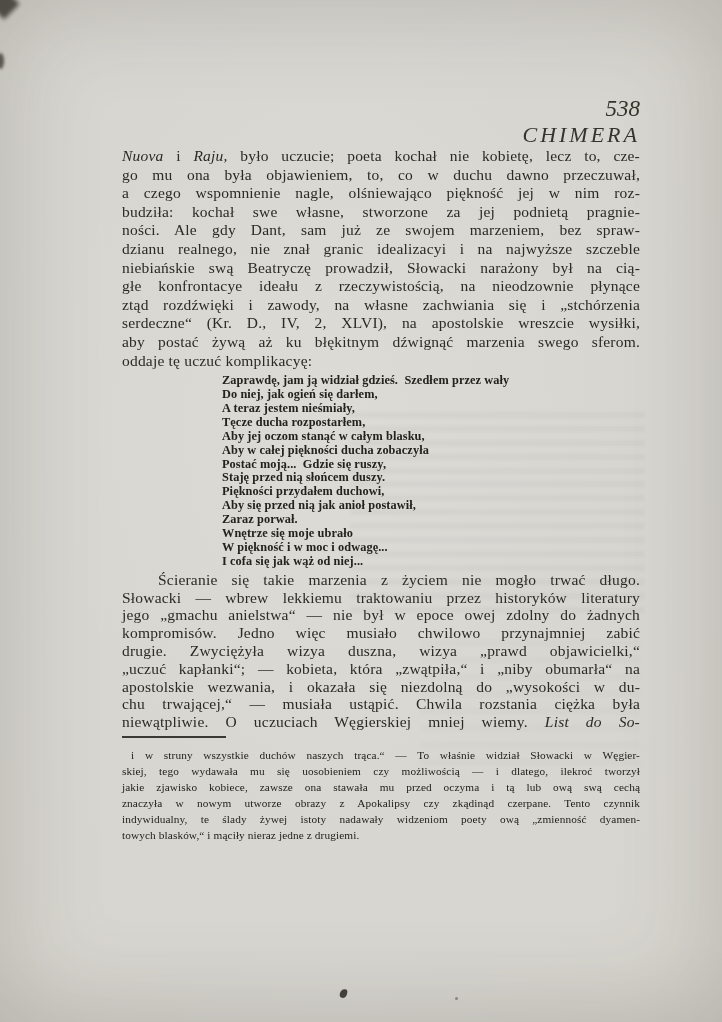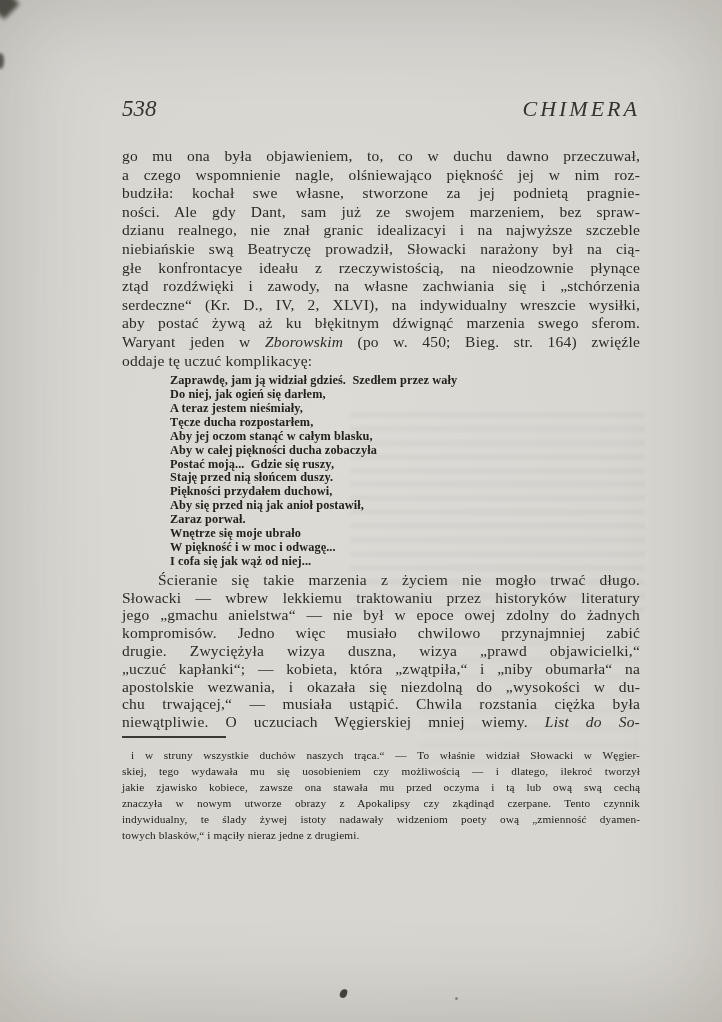--- a/index.html
+++ b/index.html
@@ -15,35 +15,35 @@
       linear-gradient(180deg, #d3d2cd 0%, #d8d7d2 8%, #d8d7d2 92%, #d2d1cc 100%),
       #d7d6d1;
   }
   .vignette {
     position: absolute; inset: 0; pointer-events: none;
     box-shadow: inset 0 0 90px 12px rgba(84, 82, 72, 0.20);
   }
   
   .header {
     position: absolute; left: 122px; top: 96px; width: 518px;
-    display: flex; justify-content: space-between; align-items: flex-end;
+    display: flex; justify-content: space-between; align-items: flex-end; flex-direction: column;
   }
   .page-number { font-style: italic; font-size: 23px; color: #34332c; }
   .journal-title { font-style: italic; font-size: 22px; letter-spacing: 3px; color: #34332c; font-family: Liberation Serif, serif; }
   
   .content { position: absolute; left: 122px; top: 147px; width: 518px; }
   .para { font-size: 15.5px; line-height: 18.6px; letter-spacing: 0.2px; }
   .para2 { line-height: 17.8px; }
   .justified .line { text-align: justify; text-align-last: justify; }
   .justified .line.last { text-align-last: left; }
   .line.indent { text-indent: 36px; }
   .it { font-style: italic; }
   
   .poem {
-    margin: 4px 0 2px 48px;
+    margin: 4px 0 2px 100px;
     font-size: 12.3px; font-weight: bold; line-height: 13.9px;
     color: #23221c; letter-spacing: 0.1px;
   }
   .poem .line { white-space: pre-wrap; text-align: left; }
   
   .footnote-rule {
     width: 104px; height: 2px; background: #3a3932; margin: 5px 0 9px 0;
   }
   .footnote {
     font-size: 11.3px; font-weight: normal; line-height: 16px;
@@ -87,31 +87,31 @@
 
 <div class="page">
 
   <div class="header">
     <span class="page-number">538</span>
     <span class="journal-title">CHIMERA</span>
   </div>
 
   <div class="content">
     <div class="para justified">
+        <div class="line"><span class="it">Nuova</span><span> i </span><span class="it">Raju,</span><span> było uczucie; poeta kochał nie kobietę, lecz to, cze-</span></div>
         <div class="line">go mu ona była objawieniem, to, co w duchu dawno przeczuwał,</div>
         <div class="line">a czego wspomnienie nagle, olśniewająco piękność jej w nim roz-</div>
         <div class="line">budziła: kochał swe własne, stworzone za jej podnietą pragnie-</div>
         <div class="line">ności. Ale gdy Dant, sam już ze swojem marzeniem, bez spraw-</div>
         <div class="line">dzianu realnego, nie znał granic idealizacyi i na najwyższe szczeble</div>
         <div class="line">niebiańskie swą Beatryczę prowadził, Słowacki narażony był na cią-</div>
         <div class="line">głe konfrontacye ideału z rzeczywistością, na nieodzownie płynące</div>
         <div class="line">ztąd rozdźwięki i zawody, na własne zachwiania się i „stchórzenia</div>
-        <div class="line">serdeczne“ (Kr. D., IV, 2, XLVI), na indywidualny wreszcie wysiłki,</div>
+        <div class="line">serdeczne“ (Kr. D., IV, 2, XLVI), na apostolskie wreszcie wysiłki,</div>
         <div class="line">aby postać żywą aż ku błękitnym dźwignąć marzenia swego sferom.</div>
-        <div class="line"><span>Waryant jeden w </span><span class="it">Zborowskim</span><span> (po w. 450; Bieg. str. 164) zwięźle</span></div>
         <div class="line last">oddaje tę uczuć komplikacyę:</div>
       </div>
     <div class="poem">
         <div class="line">Zaprawdę, jam ją widział gdzieś.  Szedłem przez wały</div>
         <div class="line">Do niej, jak ogień się darłem,</div>
         <div class="line">A teraz jestem nieśmiały,</div>
         <div class="line">Tęcze ducha rozpostarłem,</div>
         <div class="line">Aby jej oczom stanąć w całym blasku,</div>
         <div class="line">Aby w całej piękności ducha zobaczyła</div>
         <div class="line">Postać moją...  Gdzie się ruszy,</div>

